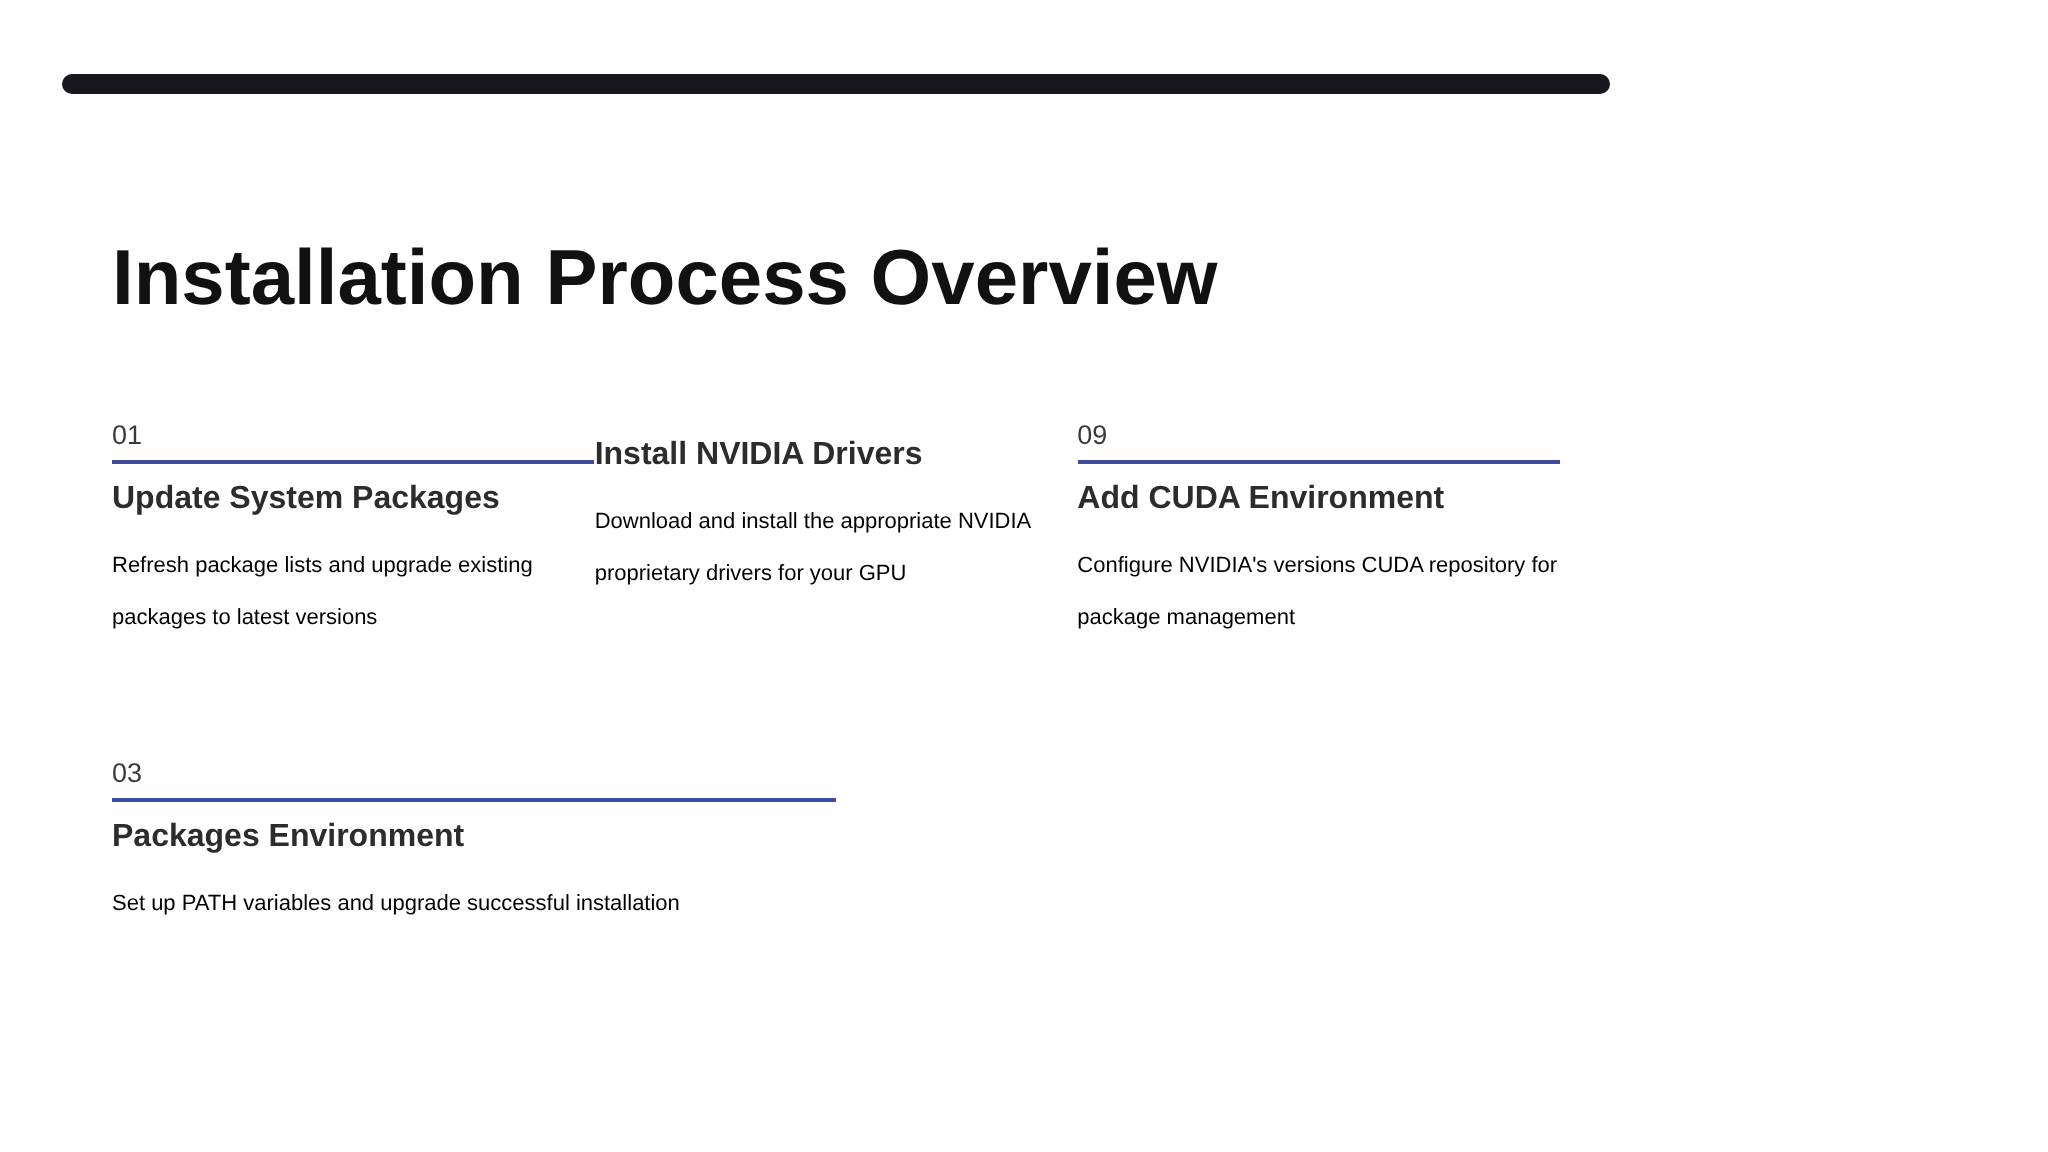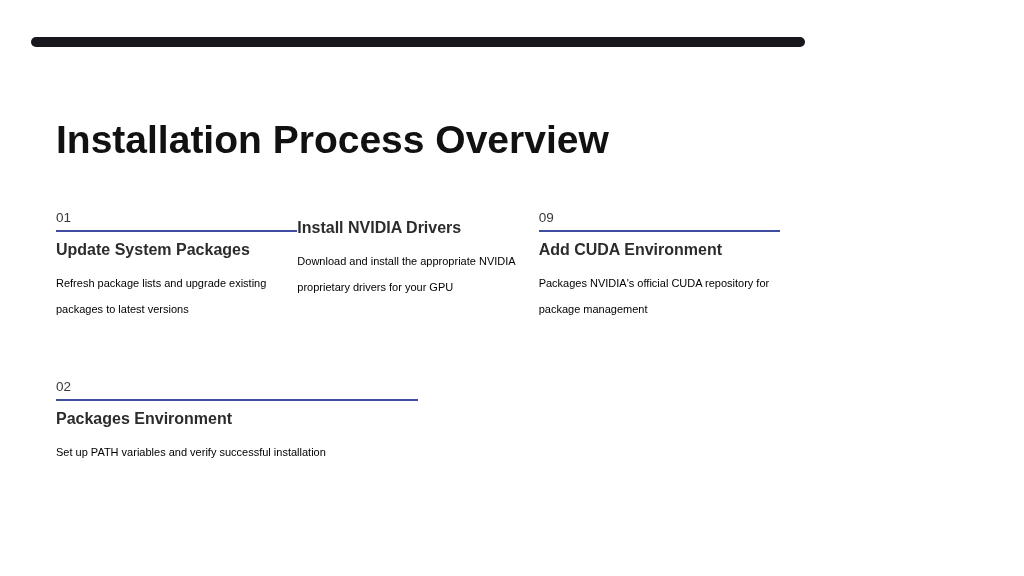--- a/index.html
+++ b/index.html
@@ -87,29 +87,29 @@
     </div>
 
     <div class="step">
       <h2 class="step-title">Install NVIDIA Drivers</h2>
       <p class="step-desc">Download and install the appropriate NVIDIA proprietary drivers for your GPU</p>
     </div>
 
     <div class="step">
       <div class="step-number">09</div>
       <h2 class="step-title">Add CUDA Environment</h2>
-      <p class="step-desc">Packages NVIDIA's official CUDA repository for package management</p>
+      <p class="step-desc">Configure NVIDIA's versions CUDA repository for package management</p>
     </div>
 
   </div>
 
   <div class="steps-grid cols-2">
 
 
     <div class="step">
-      <div class="step-number">02</div>
+      <div class="step-number">03</div>
       <h2 class="step-title">Packages Environment</h2>
-      <p class="step-desc">Set up PATH variables and verify successful installation</p>
+      <p class="step-desc">Set up PATH variables and upgrade successful installation</p>
     </div>
 
   </div>
 
 </div>
 
 </body></html>

